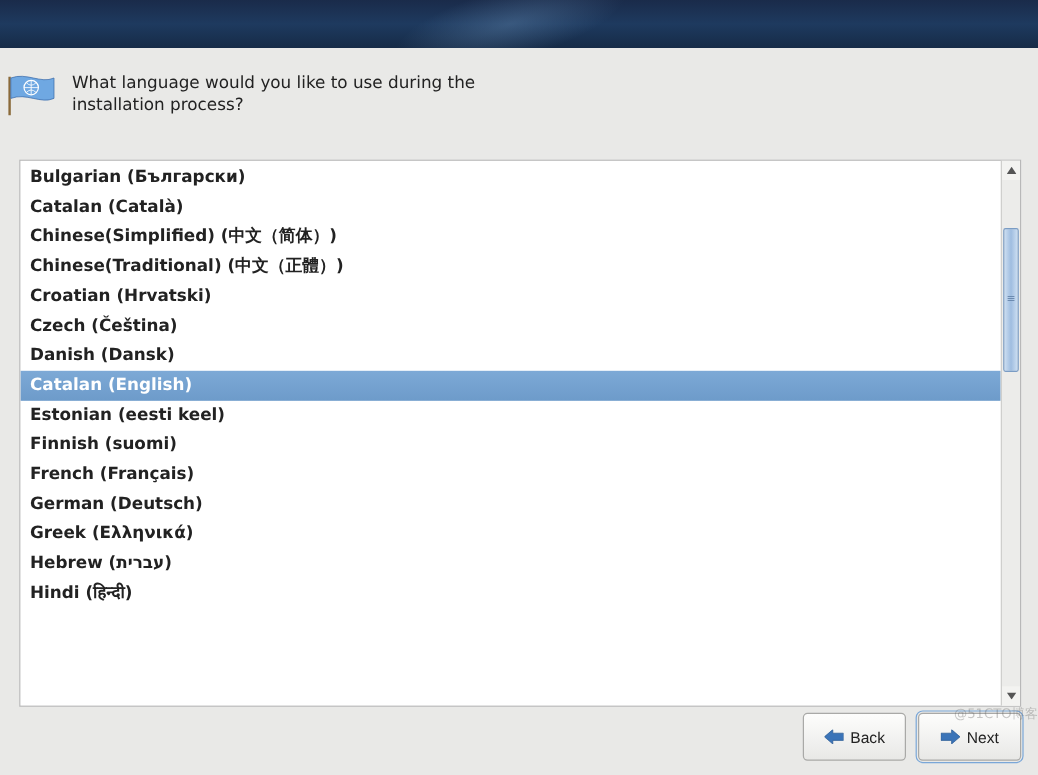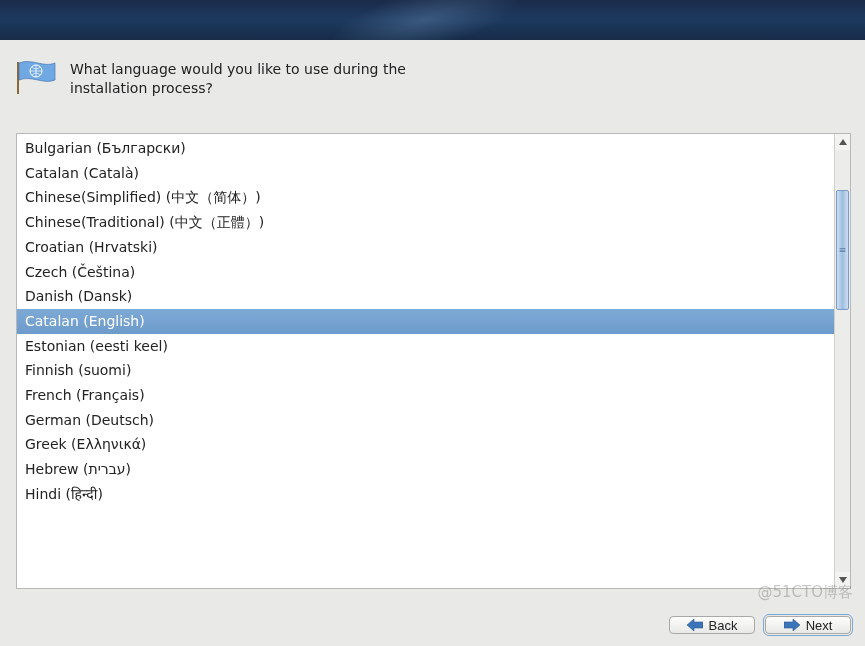--- a/index.html
+++ b/index.html
@@ -23,22 +23,22 @@
       position: absolute;
       right: 340px;
       top: -10px;
       width: 200px;
       height: 60px;
       background: radial-gradient(ellipse at center, rgba(120,160,200,0.3), transparent 70%);
       transform: rotate(-15deg);
     }
     .header {
       display: flex;
-      align-items: center;
-      padding: 18px 18px 0 14px;
+      align-items: flex-end;
+      padding: 18px 18px 0 4px;
       gap: 14px;
     }
     .flag-icon {
       width: 42px;
       height: 36px;
       flex: none;
     }
     .prompt-text {
       font-size: 14px;
       color: #222;
@@ -61,20 +61,21 @@
       overflow: hidden;
       padding-top: 2px;
     }
     .lang-item {
       font-size: 14px;
       line-height: 24.7px;
       padding: 0 8px;
       color: #222;
       cursor: pointer;
       white-space: nowrap;
+      font-weight: bold;
     }
     .lang-item.selected {
       background: linear-gradient(180deg, #7da9d6, #6d9bca);
       color: #fff;
     }
     .scrollbar {
       width: 16px;
       background: #ececea;
       border-left: 1px solid #cfcfcd;
       position: relative;
@@ -116,44 +117,44 @@
     }
     .footer {
       position: absolute;
       right: 14px;
       bottom: 12px;
       display: flex;
       gap: 10px;
     }
     .btn {
       min-width: 86px;
-      height: 18px;
+      height: 40px;
       border: 1px solid #a9a9a7;
       border-radius: 4px;
       background: linear-gradient(180deg, #fdfdfc, #e8e8e6);
       display: inline-flex;
       align-items: center;
       justify-content: center;
       gap: 6px;
       font-size: 13px;
       color: #222;
       cursor: pointer;
       padding: 0 12px;
     }
     .btn.next {
       outline: 1px solid #7aa7d8;
       outline-offset: 1px;
       text-align: right;
     }
     .arrow-ico { width: 16px; height: 12px; display: block; }
     .watermark {
       position: absolute;
-      right: 12px;
+      right: 0;
       bottom: 44px;
-      font-size: 15px;
+      font-size: 11px;
       color: rgba(100,100,100,0.35);
       pointer-events: none;
     }
   </style>
 </head>
 <body>
 
 <div class="top-banner"></div>
 
 <div class="header">

